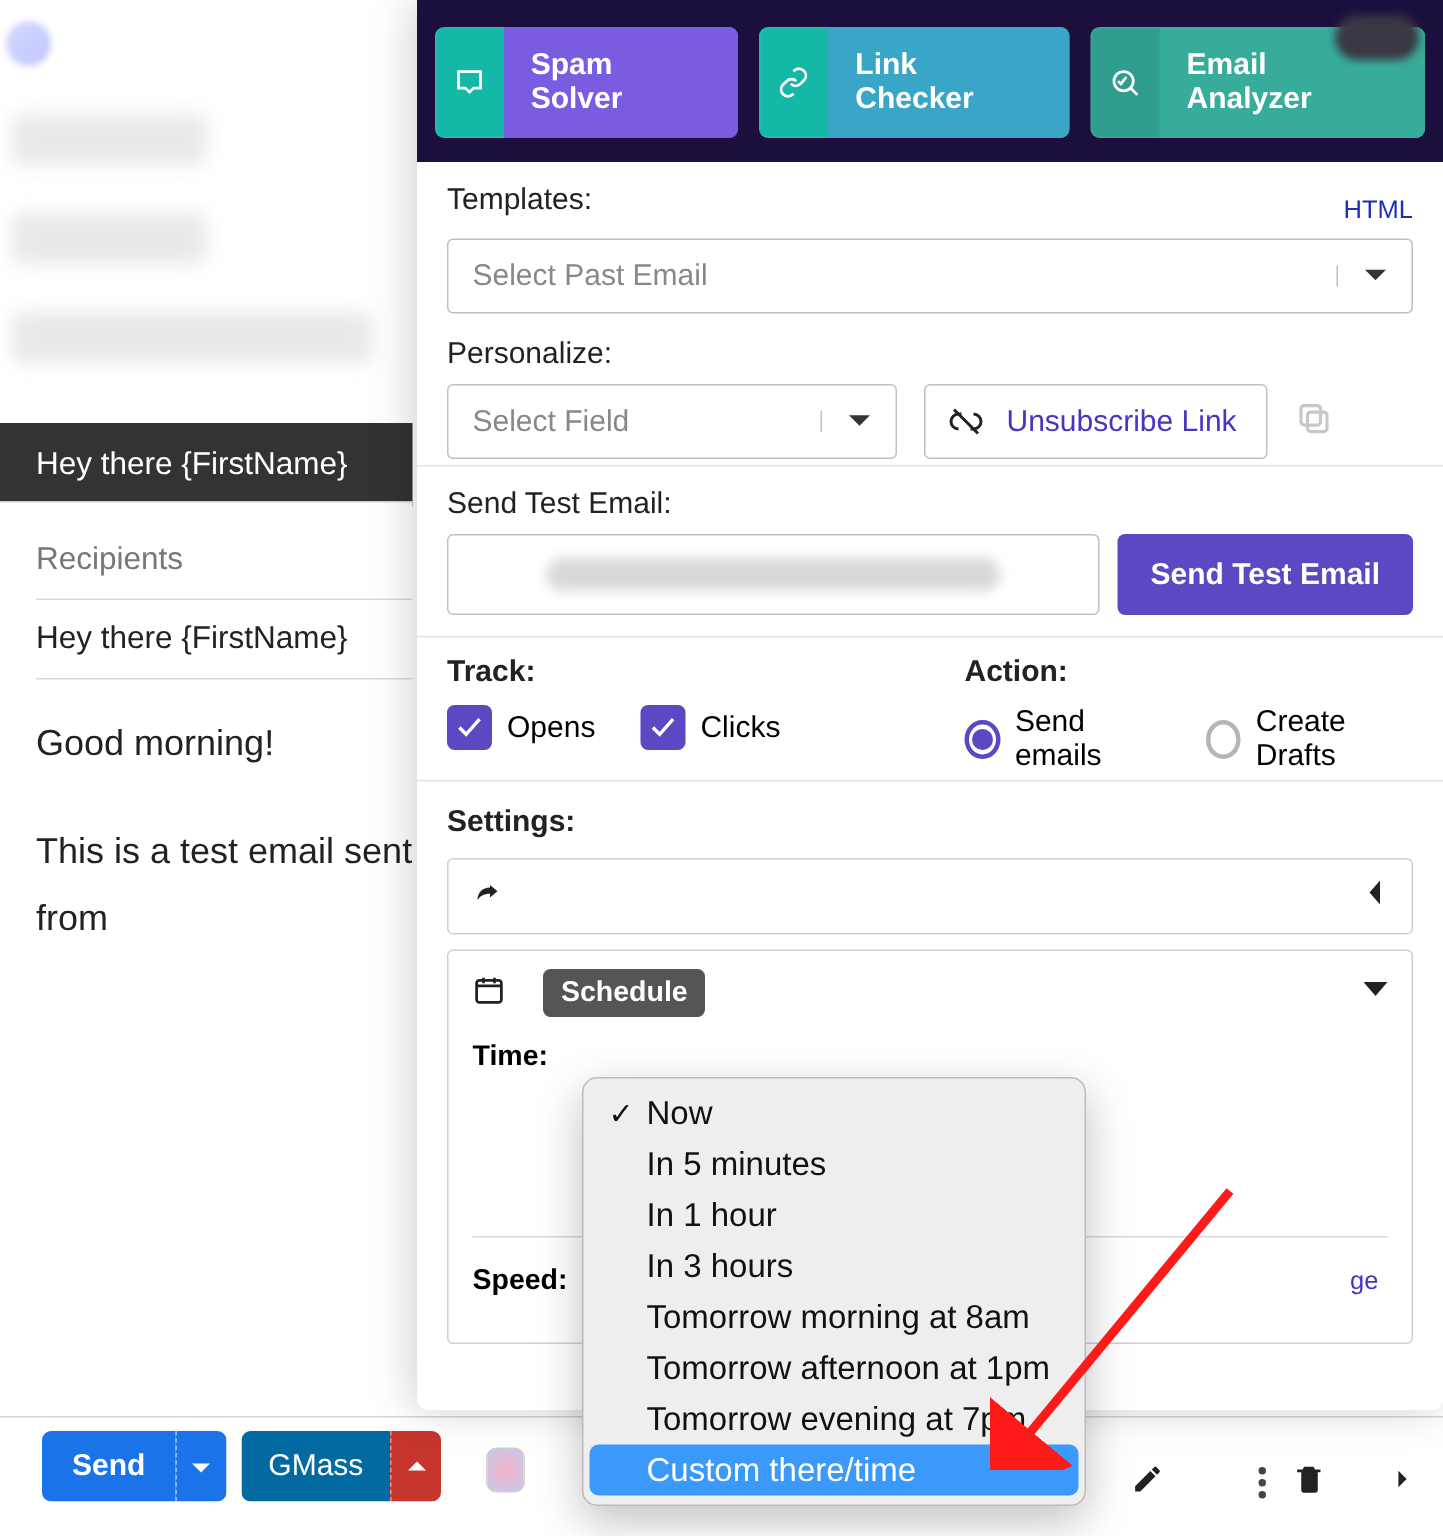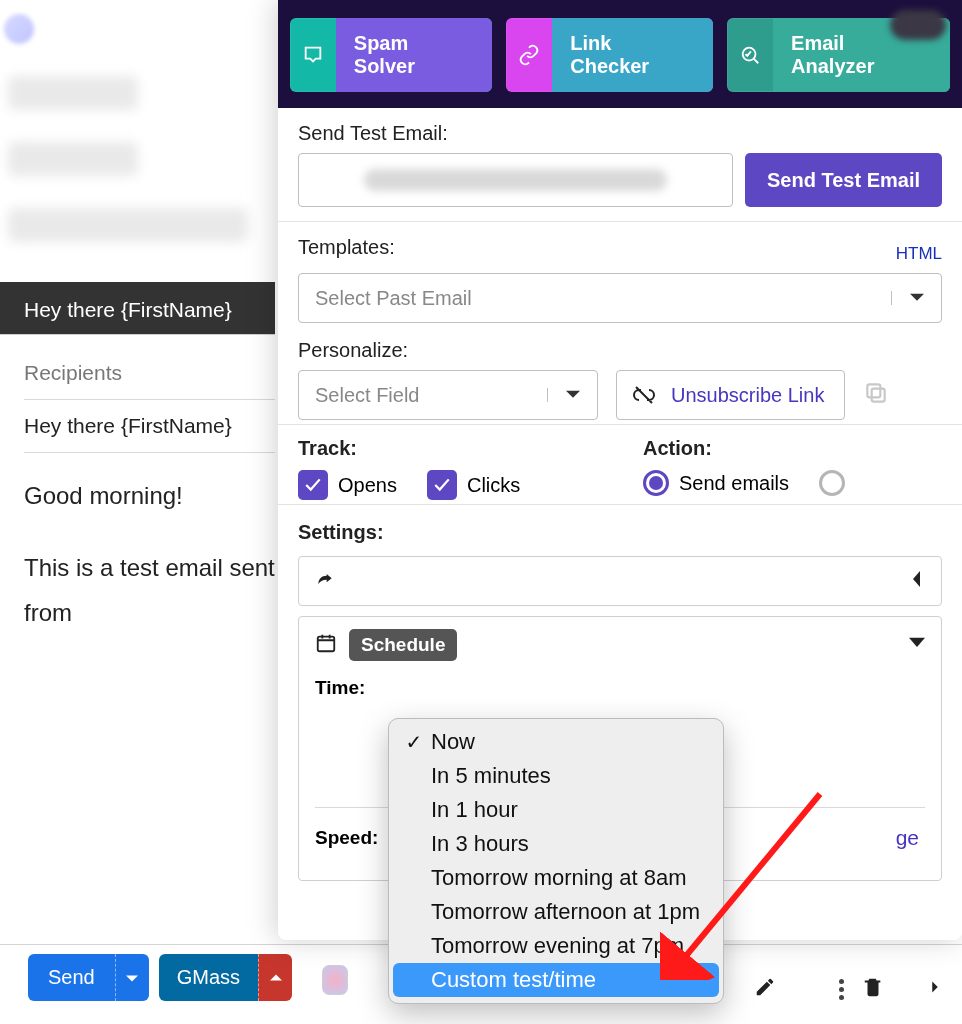--- a/index.html
+++ b/index.html
@@ -37,21 +37,21 @@
   
   .bottom-bar {
     position:absolute; left:0; bottom:0; width:100%; height:80px;
     background:#fff; border-top:1px solid #d5d5d5;
     display:flex; align-items:center; padding:0 14px 14px 28px;
   }
   .btn-send-wrap {
     display:flex; border-radius:6px; overflow:hidden; margin-right:10px;
   }
   .btn-send {
-    background:#1a73e8; color:#fff; font-size:20px; font-weight:400;
+    background:#1a73e8; color:#fff; font-size:20px; font-weight:700;
     padding:12px 20px; border:none; display:flex; align-items:center;
   }
   .btn-send-caret {
     background:#1a73e8; color:#fff; width:34px; display:flex;
     align-items:center; justify-content:center; border-left:1px dashed rgba(255,255,255,.5);
   }
   .btn-send-caret svg { width:12px; height:12px; fill:#fff; }
 
   .btn-gmass-wrap {
     display:flex; border-radius:6px; overflow:hidden; margin-right:16px;
@@ -84,21 +84,21 @@
   }
   .panel-head {
     background:#1d0f3d; padding:10px 12px 16px 12px; height:108px;
     display:flex; align-items:flex-end; gap:14px;
   }
   .pill { display:flex; border-radius:6px; overflow:hidden; box-shadow:0 0 0 1px rgba(255,255,255,.08) inset; }
   .pill .ic { width:46px; display:flex; align-items:center; justify-content:center; }
   .pill .ic svg { width:22px; height:22px; fill:#fff; }
   .pill .lab { padding:14px 18px; font-size:20px; font-weight:700; color:#fff; }
   .p1 { background:#14b8a6; } .p1 .lab{ background:#7a5ce0; }
-  .p2 { background:#d946ef; } .p2 .lab{ background:#39a6c7; }
+  .p2 { background:#14b8a6; } .p2 .lab{ background:#39a6c7; }
   .p3 { background:#2f9d8e; } .p3 .lab{ background:#37ac9b; }
   .head-avatar { position:absolute; right:16px; top:10px; width:56px; height:30px;
     background:#3b3744; border-radius:16px; filter:blur(3px); }
 
   .sect { padding:14px 20px 4px 20px; border-bottom:1px solid #e3e3e3; }
   .label { font-size:20px; color:#222; margin-bottom:8px; }
   .label.bold { font-weight:700; }
 
   .email-row { display:flex; gap:12px; margin-bottom:10px; }
   .blur-input {
@@ -150,27 +150,27 @@
     border:1px solid #cfcfcf; border-radius:4px; margin-bottom:10px;
     display:flex; align-items:center; padding:12px 16px; gap:12px;
   }
   .coll .ic svg { width:20px; height:20px; fill:#222; }
   .chip { background:#555; color:#fff; font-weight:700; font-size:19px;
     padding:5px 12px; border-radius:5px; }
   .coll .caret { margin-left:auto; }
   .coll .caret svg { width:16px; height:16px; fill:#222; }
 
   .sched { border:1px solid #cfcfcf; border-radius:4px; padding:12px 16px 30px 16px; }
-  .sched-head { display:flex; align-items:center; gap:12px; }
+  .sched-head { display:flex; align-items:center; gap:25px; }
   .sched-head .caret { margin-left:auto; }
   .sched-head .caret svg{ width:16px; height:16px; fill:#222; }
   .sched-body { padding-top:16px; display:flex; gap:18px; }
   .sched-left { width:76px; font-weight:700; font-size:19px; }
   .sched hr { border:none; border-top:1px solid #d9d9d9; margin:18px 0; }
-  .sched-ge { color:#4434c2; font-size:21px; margin-left:auto; padding-right:6px; }
+  .sched-ge { color:#4434c2; font-size:17px; margin-left:auto; padding-right:6px; }
 
   
   .dd {
     position:absolute; left:388px; top:718px; width:336px;
     background:#eeeeee; border:1px solid #bcbcbc; border-radius:10px;
     box-shadow:0 10px 30px rgba(0,0,0,.25); padding:6px 4px;
   }
   .dd .opt { display:flex; align-items:center; gap:6px; font-size:22px; color:#111;
     padding:4px 14px 4px 10px; border-radius:6px; }
   .dd .opt .chk { width:22px; text-align:center; font-size:20px; color:#111; }
@@ -267,30 +267,20 @@
      </div>
      <div class="pill p3">
         <div class="ic">
           <svg viewBox="0 0 24 24">
             <circle cx="11" cy="11" r="7" fill="none" stroke="#fff" stroke-width="2"></circle>
             <path d="M7 11l2 2 4-5" fill="none" stroke="#fff" stroke-width="2"></path>
             <path d="M16 16l5 5" stroke="#fff" stroke-width="2"></path>
           </svg>
         </div>
         <div class="lab">Email Analyzer</div>
-     </div>
-  </div>
-
-  <div class="sect">
-     <div class="label">Send Test Email:</div>
-     <div class="email-row">
-        <div class="blur-input">
-          <div class="blur-text"></div>
-        </div>
-        <button class="btn-primary">Send Test Email</button>
      </div>
   </div>
 
   <div class="sect">
      <div class="tmpl-row">
         <div class="label">Templates:</div>
         <div class="html-link">HTML</div>
      </div>
      <div class="select">
        <div class="txt">Select Past Email</div>
@@ -318,20 +308,30 @@
             </svg>
          </div>
          <div class="lab">Unsubscribe Link</div>
        </div>
        <div class="copy-ic">
          <svg viewBox="0 0 24 24">
             <rect x="8" y="8" width="12" height="12" rx="2" fill="none" stroke="#c8c8c8" stroke-width="2"></rect>
             <rect x="4" y="4" width="12" height="12" rx="2" fill="none" stroke="#c8c8c8" stroke-width="2"></rect>
           </svg>
        </div>
+     </div>
+  </div>
+
+  <div class="sect">
+     <div class="label">Send Test Email:</div>
+     <div class="email-row">
+        <div class="blur-input">
+          <div class="blur-text"></div>
+        </div>
+        <button class="btn-primary">Send Test Email</button>
      </div>
   </div>
 
   <div class="sect">
      <div class="track-row">
        <div class="track-col">
          <div class="label bold">Track:</div>
          <div class="ck-row">
            <label class="ck">
               <span class="box">
@@ -353,20 +353,21 @@
        </div>
        <div class="track-col">
          <div class="label bold">Action:</div>
          <div class="ck-row">
            <label class="rd">
               <span class="circ filled"></span>
               <span>Send emails</span>
            </label>
            <label class="rd">
               <span class="circ empty"></span>
+              <span>Create Drafts</span>
            </label>
          </div>
        </div>
      </div>
   </div>
 
   <div class="settings noborder">
      <div class="label bold" style="margin-bottom:12px">Settings:</div>
 
      <div class="coll">
@@ -434,21 +435,21 @@
     <div class="opt">
       <span class="chk"></span>
       <span>Tomorrow afternoon at 1pm</span>
     </div>
     <div class="opt">
       <span class="chk"></span>
       <span>Tomorrow evening at 7pm</span>
     </div>
     <div class="opt sel">
       <span class="chk"></span>
-      <span>Custom test/time</span>
+      <span>Custom there/time</span>
     </div>
   </div>
 
 <svg class="arrow" viewBox="0 0 168 190">
   <defs>
       <marker id="ah" markerWidth="12" markerHeight="12" refX="3" refY="6" orient="auto">
     <path d="M0 0L12 6L0 12z" fill="#ff1a1a"></path>
       </marker>
     </defs>
   <path d="M160 4 L16 178" stroke="#ff1a1a" stroke-width="6" marker-end="url(#ah)" fill="none"></path>

